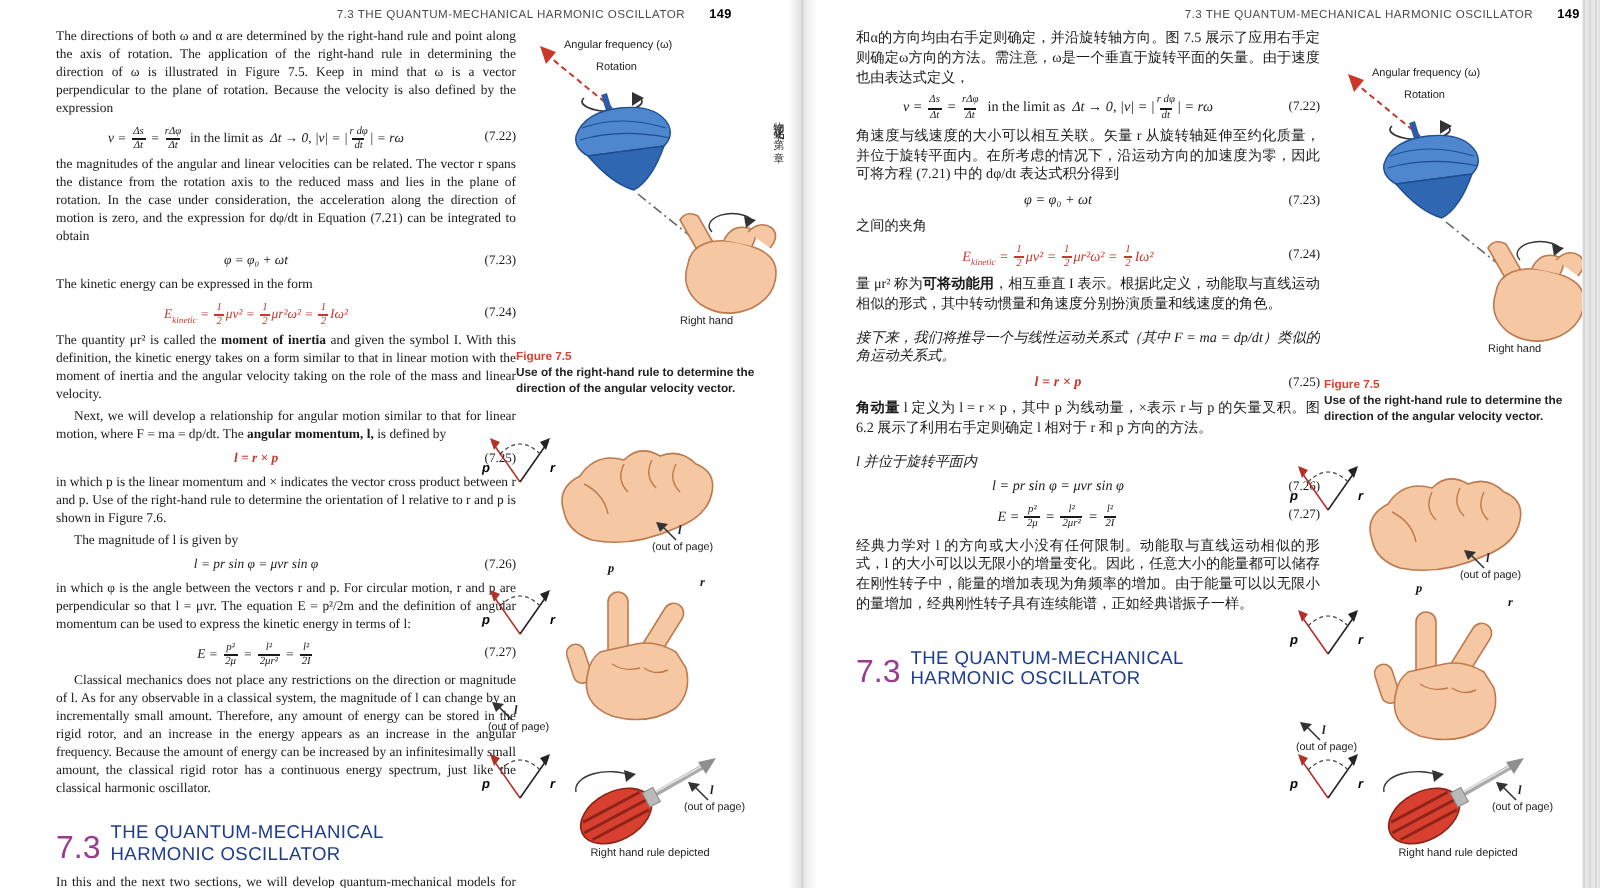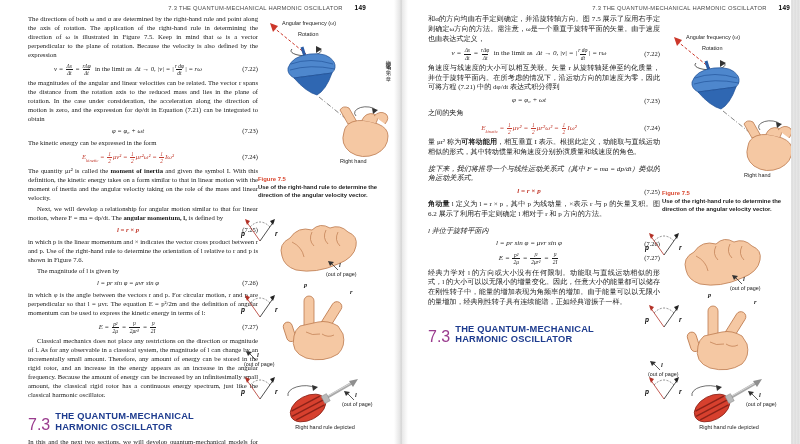--- a/index.html
+++ b/index.html
@@ -25,21 +25,21 @@
   .eqbody sub{font-size:4.6px;font-style:italic;}
   .eqnum{width:30px;text-align:right;font-size:6.5px;}
   .frac{display:inline-flex;flex-direction:column;align-items:center;vertical-align:middle;
         font-size:5.4px;line-height:1.15;margin:0 1px;font-style:italic;}
   .frac>span:last-child{border-top:.6px solid currentColor;padding:0 1px;}
   .red{color:#c23b2e;}
   
   .sechead{display:flex;align-items:flex-end;margin:9px 0 5px 0;}
   .secnum{font-family:"Liberation Sans","DejaVu Sans",sans-serif;font-size:16px;line-height:1;
           color:#9a3c8e;margin-right:5px;font-weight:normal;}
-  .sectitle{font-family:"Liberation Sans","DejaVu Sans",sans-serif;font-weight:bold;
+  .sectitle{font-family:"Liberation Sans","DejaVu Sans",sans-serif;font-weight:normal;
             font-size:9.3px;line-height:1.15;color:#1e3c8f;letter-spacing:.2px;padding-top:2px;}
   
   .figcol{position:absolute;top:0;bottom:0;width:134px;
           font-family:"Liberation Sans","DejaVu Sans",sans-serif;}
   .fig75{position:absolute;top:20px;left:0;width:134px;height:152px;}
   .figlabel{position:absolute;font-size:5.5px;color:#222;white-space:nowrap;}
   .caption{position:absolute;top:176px;left:0;width:130px;font-size:5.9px;line-height:1.25;color:#222;font-weight:bold;}
   .captitle{color:#d8442c;font-weight:bold;display:block;margin-bottom:1px;}
   .rowfig{position:absolute;left:0;width:134px;}
   .r1{top:214px;height:72px;}

